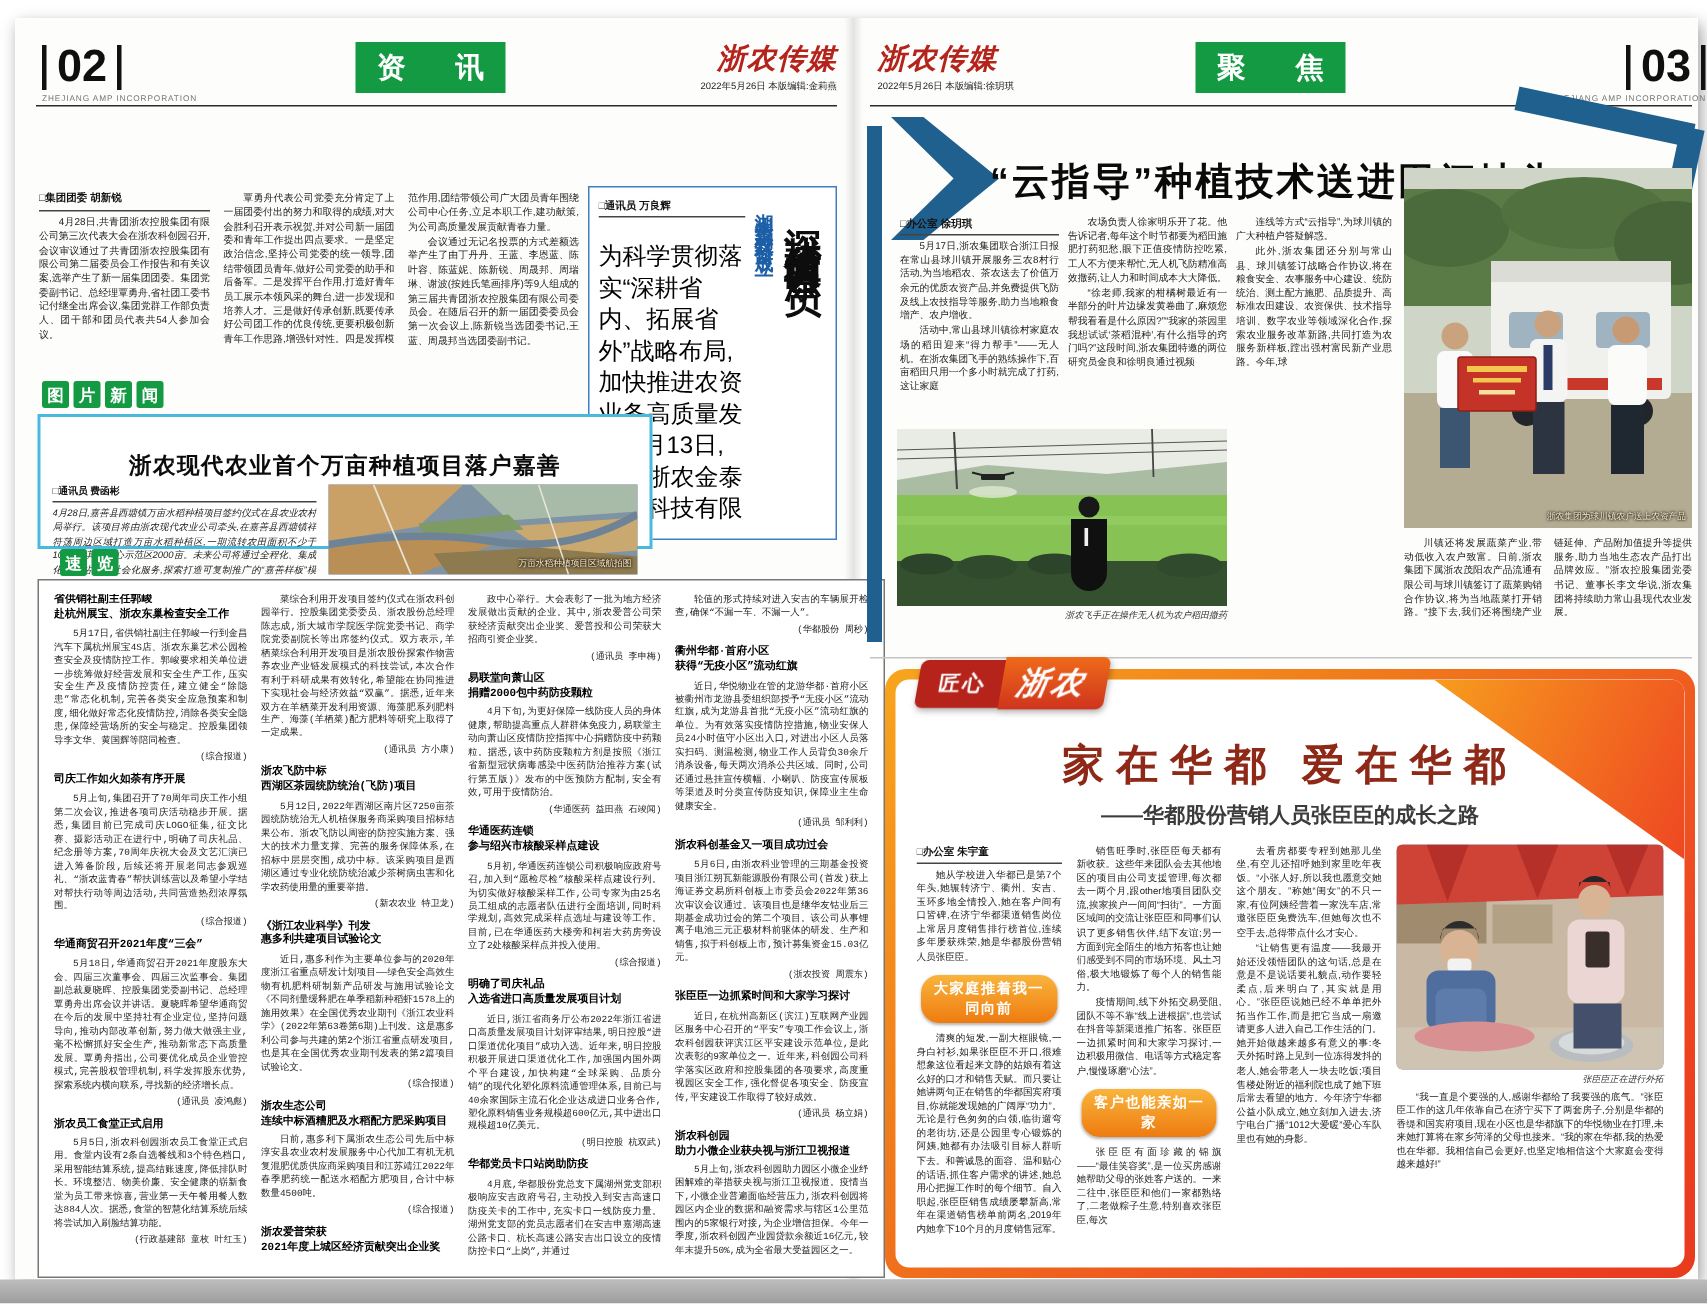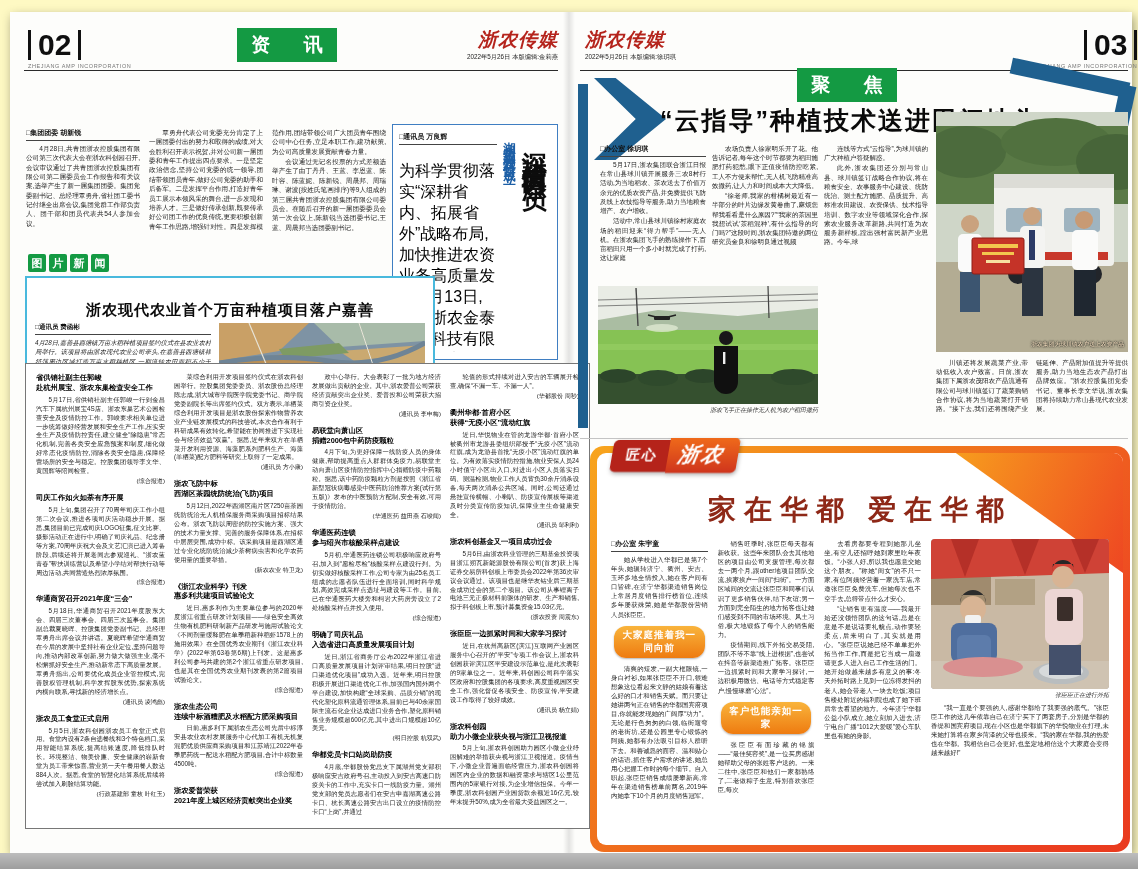--- a/index.html
+++ b/index.html
@@ -1,16 +1,16 @@
 <!DOCTYPE html>
 <html><head>
 <meta charset="utf-8">
 <style>
   html,body{margin:0;padding:0;background:#e6e6e6;font-family:"Liberation Sans","DejaVu Sans",sans-serif;}
-  #canvas{position:relative;width:1138px;height:869px;background:#fef9c3;overflow:hidden;}
+  #canvas{position:relative;width:1138px;height:869px;background:#ffffff;overflow:hidden;}
   .sheet{position:absolute;left:10px;top:12px;width:1122px;height:841px;background:#fdfdfb;box-shadow:2px 4px 10px rgba(0,0,0,.38);}
   .gutter{position:absolute;left:563px;top:12px;width:12px;height:841px;background:linear-gradient(to right,rgba(0,0,0,0) 0%,rgba(0,0,0,.10) 50%,rgba(0,0,0,0) 100%);}
   .abs{position:absolute;}
   .rule{background:#2a2a2a;height:1px;}
   
   .pagenum{font-size:30px;font-weight:bold;color:#0f0f0f;line-height:1;padding:0 7px;border-left:3px solid #111;border-right:3px solid #111;display:inline-block;}
   .orgline{font-size:5.5px;color:#777;letter-spacing:.6px;margin-top:3px;}
   .banner{background:#149a43;color:#fff;font-weight:bold;font-size:19px;display:flex;align-items:center;justify-content:center;letter-spacing:14px;padding-left:14px;}
   .masthead{color:#b5241c;font-family:"DejaVu Serif","Liberation Serif",serif;font-weight:bold;font-style:italic;font-size:19px;letter-spacing:1px;line-height:1;}
   .dateline{font-size:6.3px;color:#222;margin-top:4px;}
@@ -137,21 +137,21 @@
         <span class="cap-on">万亩水稻种植项目区域航拍图</span>
       </div>
     </div>
   </div>
 
   <div class="abs tagrow" id="briefs-tag" style="left:40px;top:366px;">
       <span class="greensq">速</span>
       <span class="greensq">览</span>
     </div>
 
-  <div class="abs briefsbox" style="left:25px;top:363px;width:565px;height:466px;" id="briefs-cols">
+  <div class="abs briefsbox" style="left:25px;top:386px;width:565px;height:466px;font-family:Liberation Mono, monospace;" id="briefs-cols">
       <div class="bcol">
         <div class="bh">省供销社副主任郭峻
 赴杭州展宝、浙农东巢检查安全工作</div>
         <div class="bb">5月17日,省供销社副主任郭峻一行到金昌汽车下属杭州展宝4S店、浙农东巢艺术公园检查安全及疫情防控工作。郭峻要求相关单位进一步统筹做好经营发展和安全生产工作,压实安全生产及疫情防控责任,建立健全“除隐患”常态化机制,完善各类安全应急预案和制度,细化做好常态化疫情防控,消除各类安全隐患,保障经营场所的安全与稳定。控股集团领导李文华、黄国辉等陪同检查。</div>
         <div class="bs">(综合报道)</div>
         <div class="bh">司庆工作如火如荼有序开展</div>
         <div class="bb">5月上旬,集团召开了70周年司庆工作小组第二次会议,推进各项司庆活动稳步开展。据悉,集团目前已完成司庆LOGO征集,征文比赛、摄影活动正在进行中,明确了司庆礼品、纪念册等方案,70周年庆祝大会及文艺汇演已进入筹备阶段,后续还将开展老同志参观巡礼、“浙农蓝青春”帮扶训练营以及希望小学结对帮扶行动等周边活动,共同营造热烈浓厚氛围。</div>
         <div class="bs">(综合报道)</div>
         <div class="bh">华通商贸召开2021年度“三会”</div>
         <div class="bb">5月18日,华通商贸召开2021年度股东大会、四届三次董事会、四届三次监事会。集团副总裁夏晓晖、控股集团党委副书记、总经理覃勇舟出席会议并讲话。夏晓晖希望华通商贸在今后的发展中坚持社有企业定位,坚持问题导向,推动内部改革创新,努力做大做强主业,毫不松懈抓好安全生产,推动新常态下高质量发展。覃勇舟指出,公司要优化成员企业管控模式,完善股权管理机制,科学发挥股东优势,探索系统内横向联系,寻找新的经济增长点。</div>
@@ -213,21 +213,21 @@
 助力小微企业获央视与浙江卫视报道</div>
         <div class="bb">5月上旬,浙农科创园助力园区小微企业纾困解难的举措获央视与浙江卫视报道。疫情当下,小微企业普遍面临经营压力,浙农科创园将园区内企业的数据和融资需求与辖区1公里范围内的5家银行对接,为企业增信担保。今年一季度,浙农科创园产业园贷款余额近16亿元,较年末提升50%,成为全省最大受益园区之一。</div>
       </div>
     </div>
 
   <div class="abs rule" style="left:580px;top:70px;width:548px;"></div>
   <div class="abs" style="left:585px;top:30px;">
     <div class="masthead">浙农传媒</div>
     <div class="dateline">2022年5月26日  本版编辑:徐玥琪</div>
   </div>
-  <div class="abs banner" style="left:797px;top:28px;width:86px;height:34px;margin-top:40px;">聚 焦</div>
+  <div class="abs banner" style="left:797px;top:28px;width:86px;height:34px;">聚 焦</div>
   <div class="abs" style="left:1034px;top:30px;text-align:right;">
     <span class="pagenum">03</span>
     <div class="orgline">ZHEJIANG AMP INCORPORATION</div>
   </div>
 
   <div class="abs bluestrip" style="left:578px;top:84px;width:10px;height:344px;"></div>
   <div class="abs chevL" style="left:594px;top:78px;width:72px;height:82px;"></div>
   <div class="abs bandR1" style="left:1010px;top:70px;width:120px;height:16px;"></div>
   <div class="abs bandR2" style="left:1106px;top:84px;width:16px;height:140px;"></div>
 
@@ -332,20 +332,21 @@
       </div>
   </div>
 
   <div class="abs" style="left:580px;top:438px;width:548px;height:1px;background:#c4c4c4;"></div>
 
   <div class="abs featureouter" style="left:590px;top:446px;width:540px;height:406px;">
     <div class="featureinner">
       <div class="ribbon"></div>
       <div style="height:38px;"></div>
       <div class="feat-headline">家在华都  爱在华都</div>
+      <div class="feat-sub">——华都股份营销人员张臣臣的成长之路</div>
       <div class="featcols">
         <div class="ftext">
           <div class="byline">□办公室 朱宇童</div>
           <div class="pbody" id="feat-c1a">
               <p>她从学校进入华都已是第7个年头,她辗转济宁、衢州、安吉、玉环多地全情投入,她在客户间有口皆碑,在济宁华都渠道销售岗位上常居月度销售排行榜首位,连续多年屡获殊荣,她是华都股份营销人员张臣臣。</p>
             </div>
           <div class="pill">大家庭推着我一同向前</div>
           <div class="pbody" id="feat-c1b" style="height:186px;">
               <p>清爽的短发,一副大框眼镜,一身白衬衫,如果张臣臣不开口,很难想象这位看起来文静的姑娘有着这么好的口才和销售天赋。而只要让她讲两句正在销售的华都国宾府项目,你就能发现她的广阔厚“功力”。无论是行色匆匆的白领,临街遛弯的老街坊,还是公园里专心锻炼的阿姨,她都有办法吸引目标人群听下去。和善诚恳的面容、温和贴心的话语,抓住客户需求的讲述,她总用心把握工作时的每个细节。自入职起,张臣臣销售成绩屡攀新高,常年在渠道销售榜单前两名,2019年内她拿下10个月的月度销售冠军。</p>
             </div>

